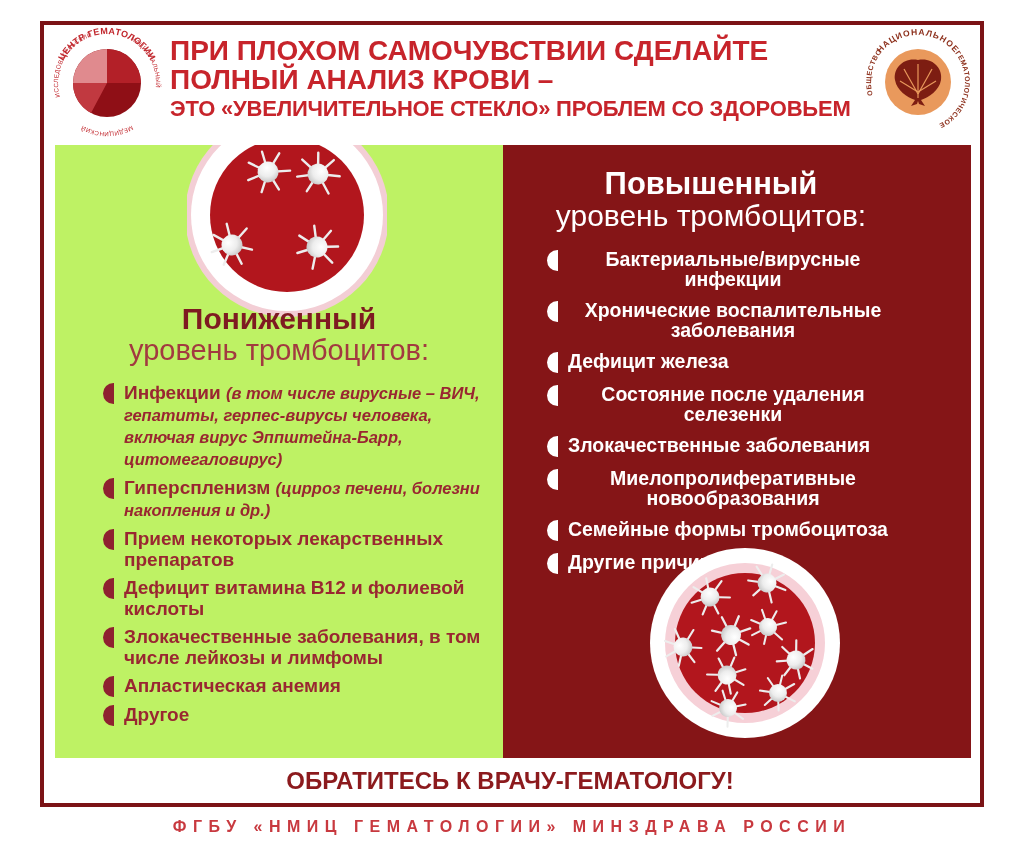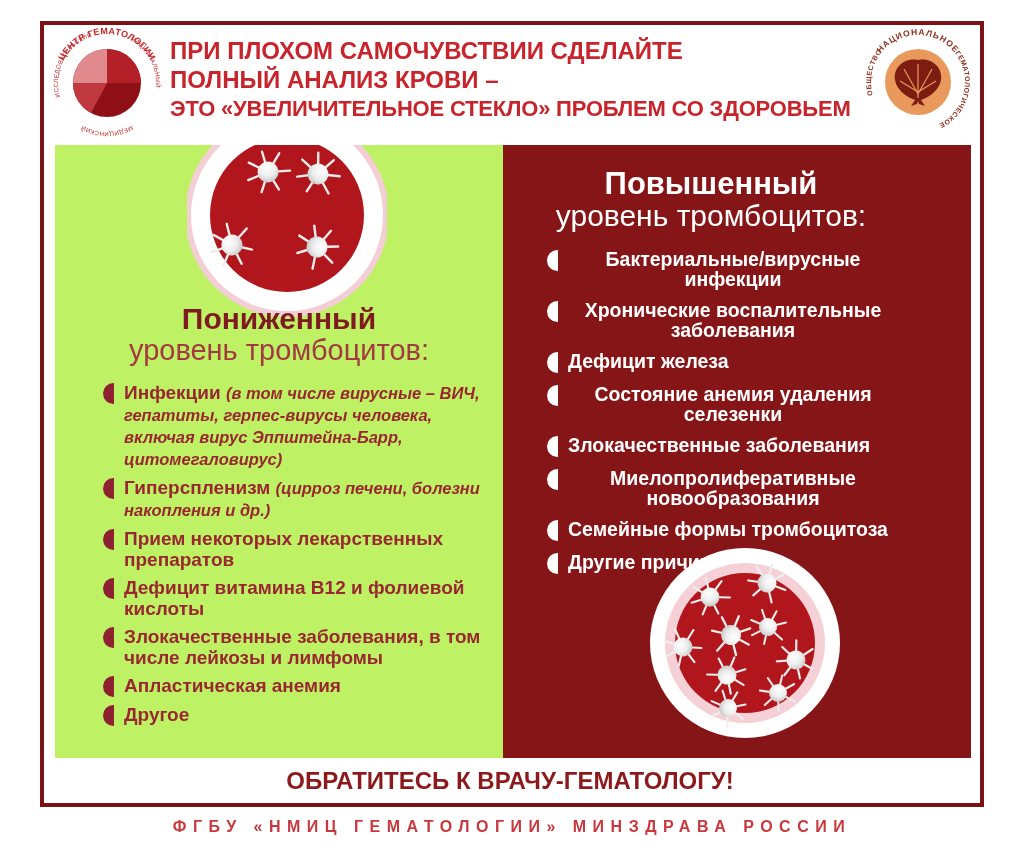--- a/index.html
+++ b/index.html
@@ -4,21 +4,21 @@
 <style>
   html,body{margin:0;padding:0;background:#ffffff;}
   body{width:1024px;height:860px;position:relative;font-family:"Liberation Sans",sans-serif;overflow:hidden;}
   .poster{position:absolute;inset:0;background:#ffffff;}
   .frame{position:absolute;left:40px;top:21px;width:936px;height:778px;border:4px solid #7b1316;background:#ffffff;}
 
   
   .logo-left{position:absolute;left:50px;top:24px;width:114px;height:114px;}
   .logo-right{position:absolute;left:858px;top:22px;width:120px;height:120px;}
   .title{position:absolute;left:170px;top:36px;color:#c7242b;font-weight:bold;}
-  .title .tl{line-height:29px;font-size:24px;white-space:nowrap;}
+  .title .tl{line-height:29px;font-size:28px;white-space:nowrap;}
   .title .tl3{font-size:22px;letter-spacing:-0.2px;}
 
   
   .panel-low{position:absolute;left:55px;top:145px;width:448px;height:613px;background:#bef264;}
   .panel-high{position:absolute;left:503px;top:145px;width:468px;height:613px;background:#851517;}
 
   .circle-low{position:absolute;left:132px;top:0px;width:200px;height:172px;overflow:hidden;}
   .circle-high{position:absolute;left:145px;top:403px;width:200px;height:200px;}
 
   .h-low{position:absolute;left:0;top:158px;width:100%;text-align:center;}
@@ -204,21 +204,21 @@
       <li>
           <span class="blt"></span>
           <div class="txt">Хронические воспалительные заболевания</div>
         </li>
       <li>
           <span class="blt"></span>
           <div class="txt">Дефицит железа</div>
         </li>
       <li>
           <span class="blt"></span>
-          <div class="txt">Состояние анемия удаления селезенки</div>
+          <div class="txt">Состояние после удаления селезенки</div>
         </li>
       <li>
           <span class="blt"></span>
           <div class="txt">Злокачественные заболевания</div>
         </li>
       <li>
           <span class="blt"></span>
           <div class="txt">Миелопролиферативные новообразования</div>
         </li>
       <li>

